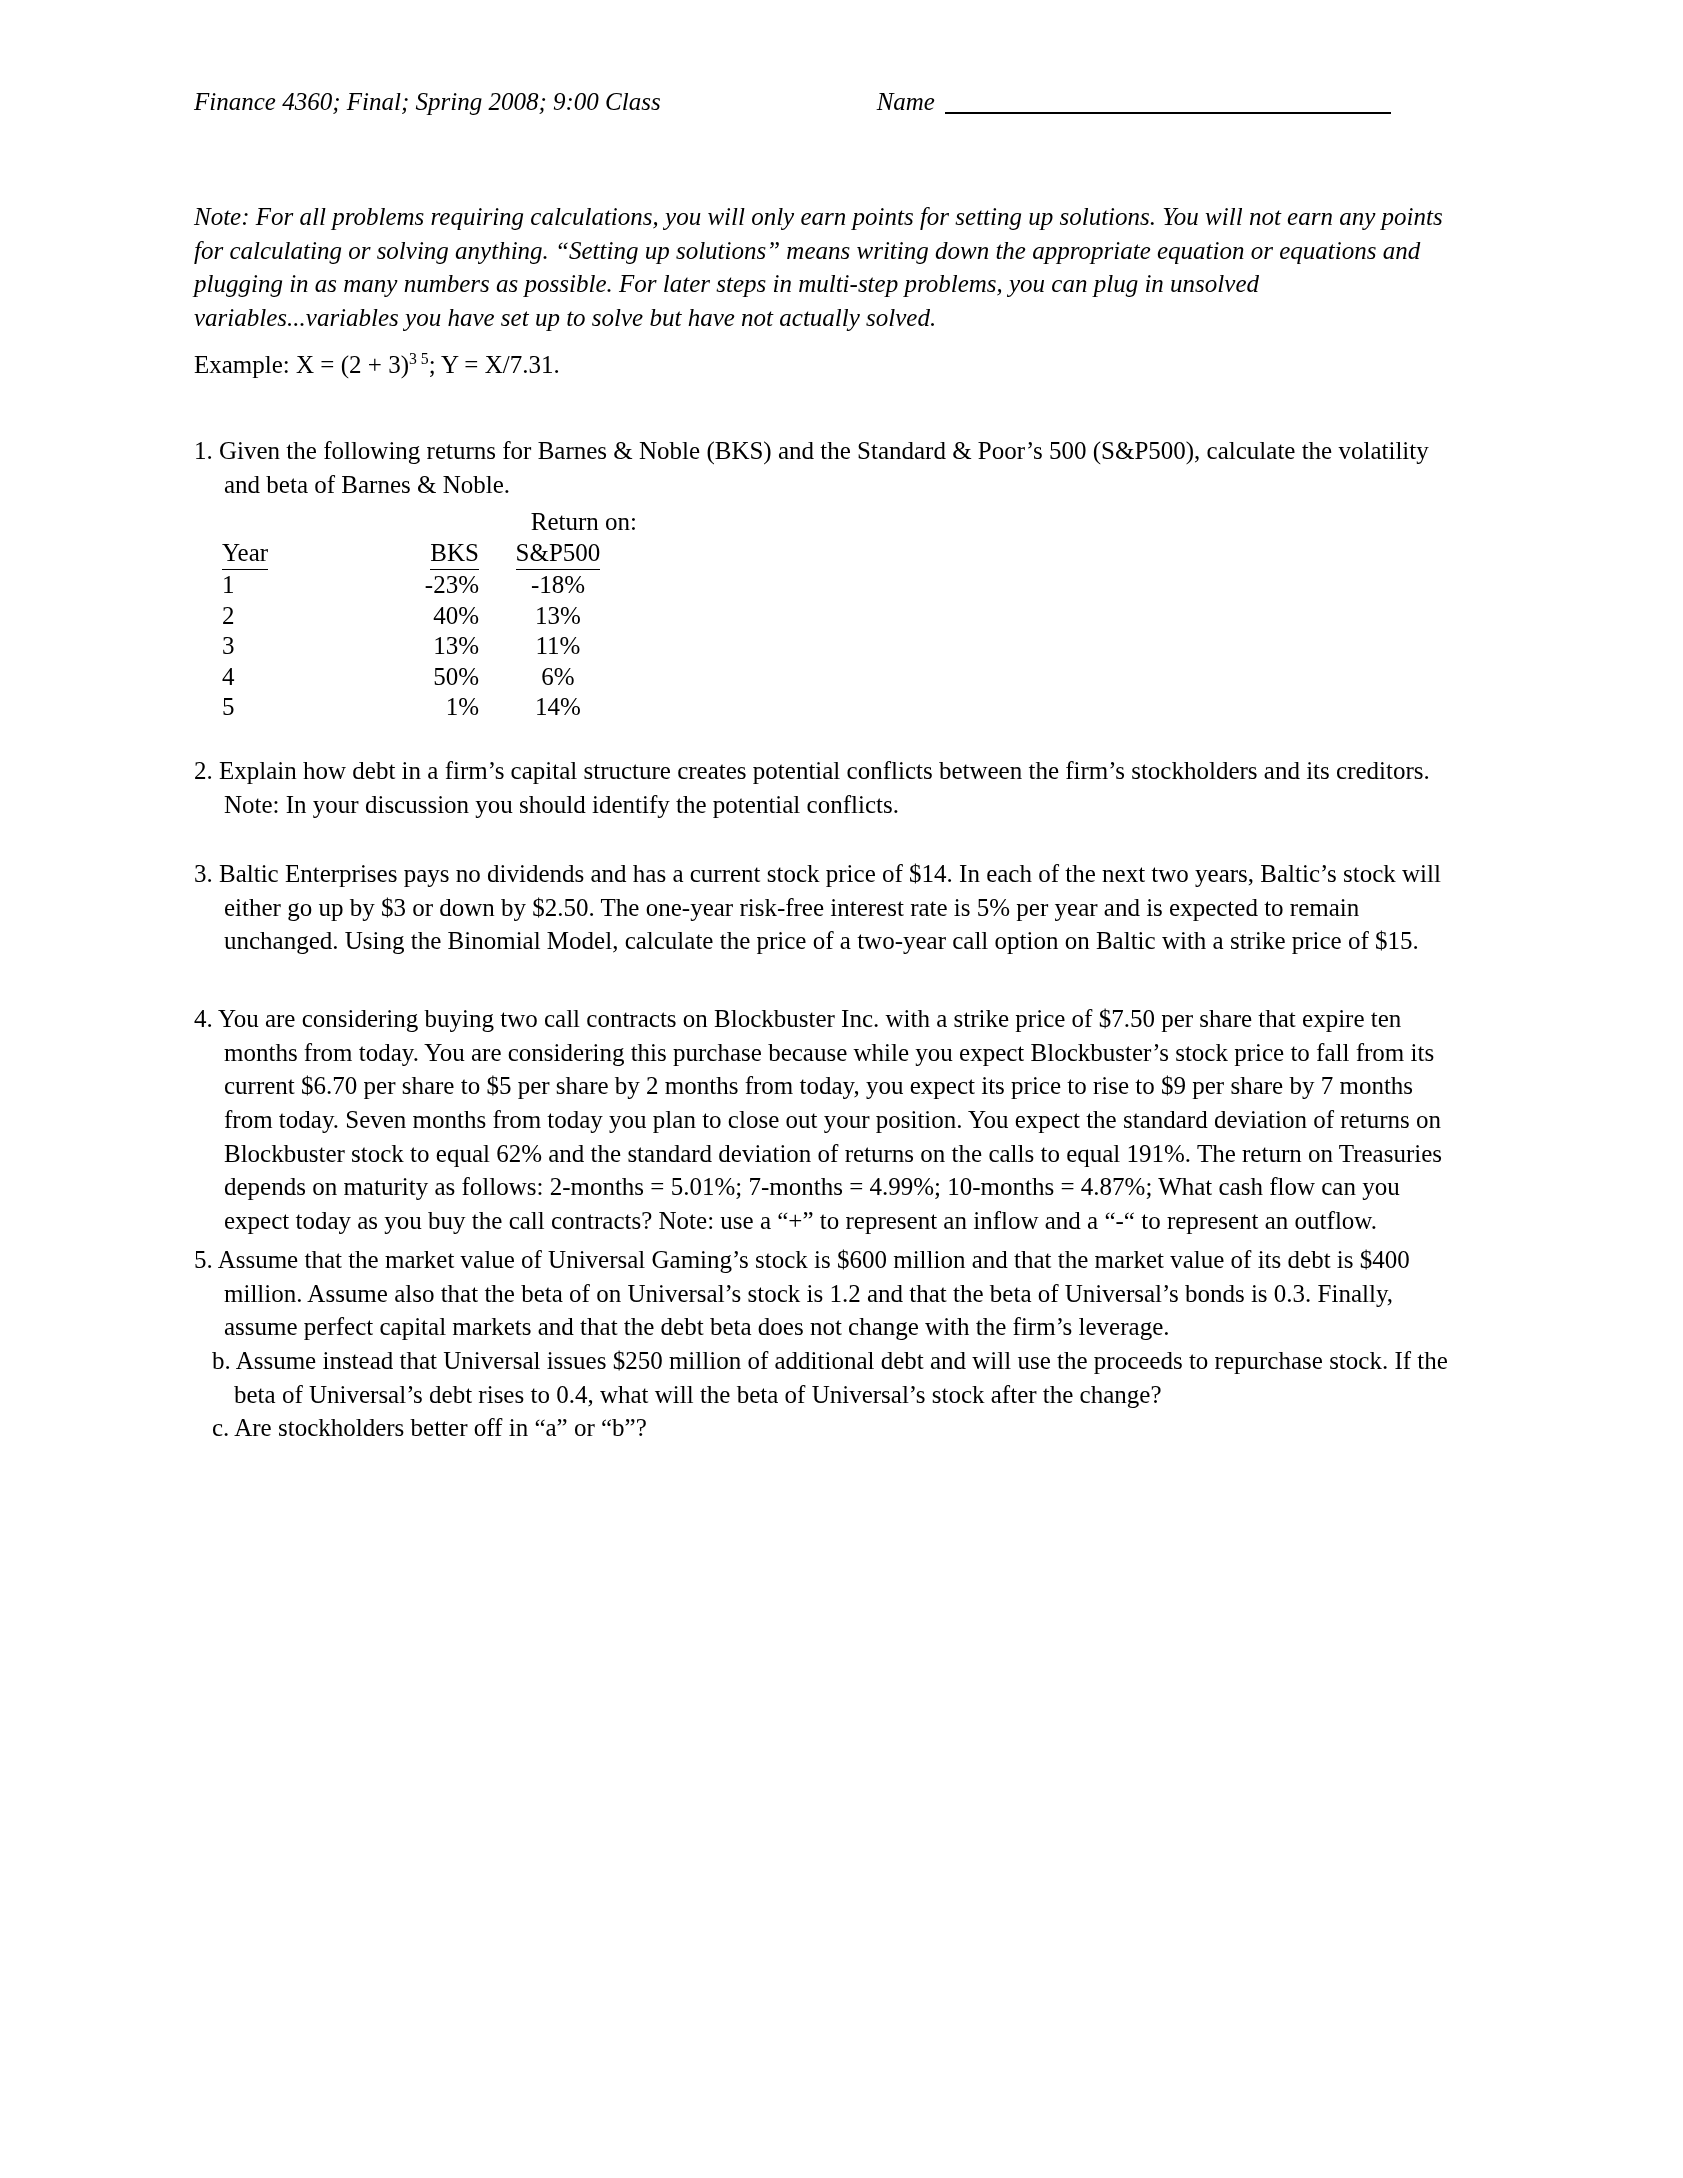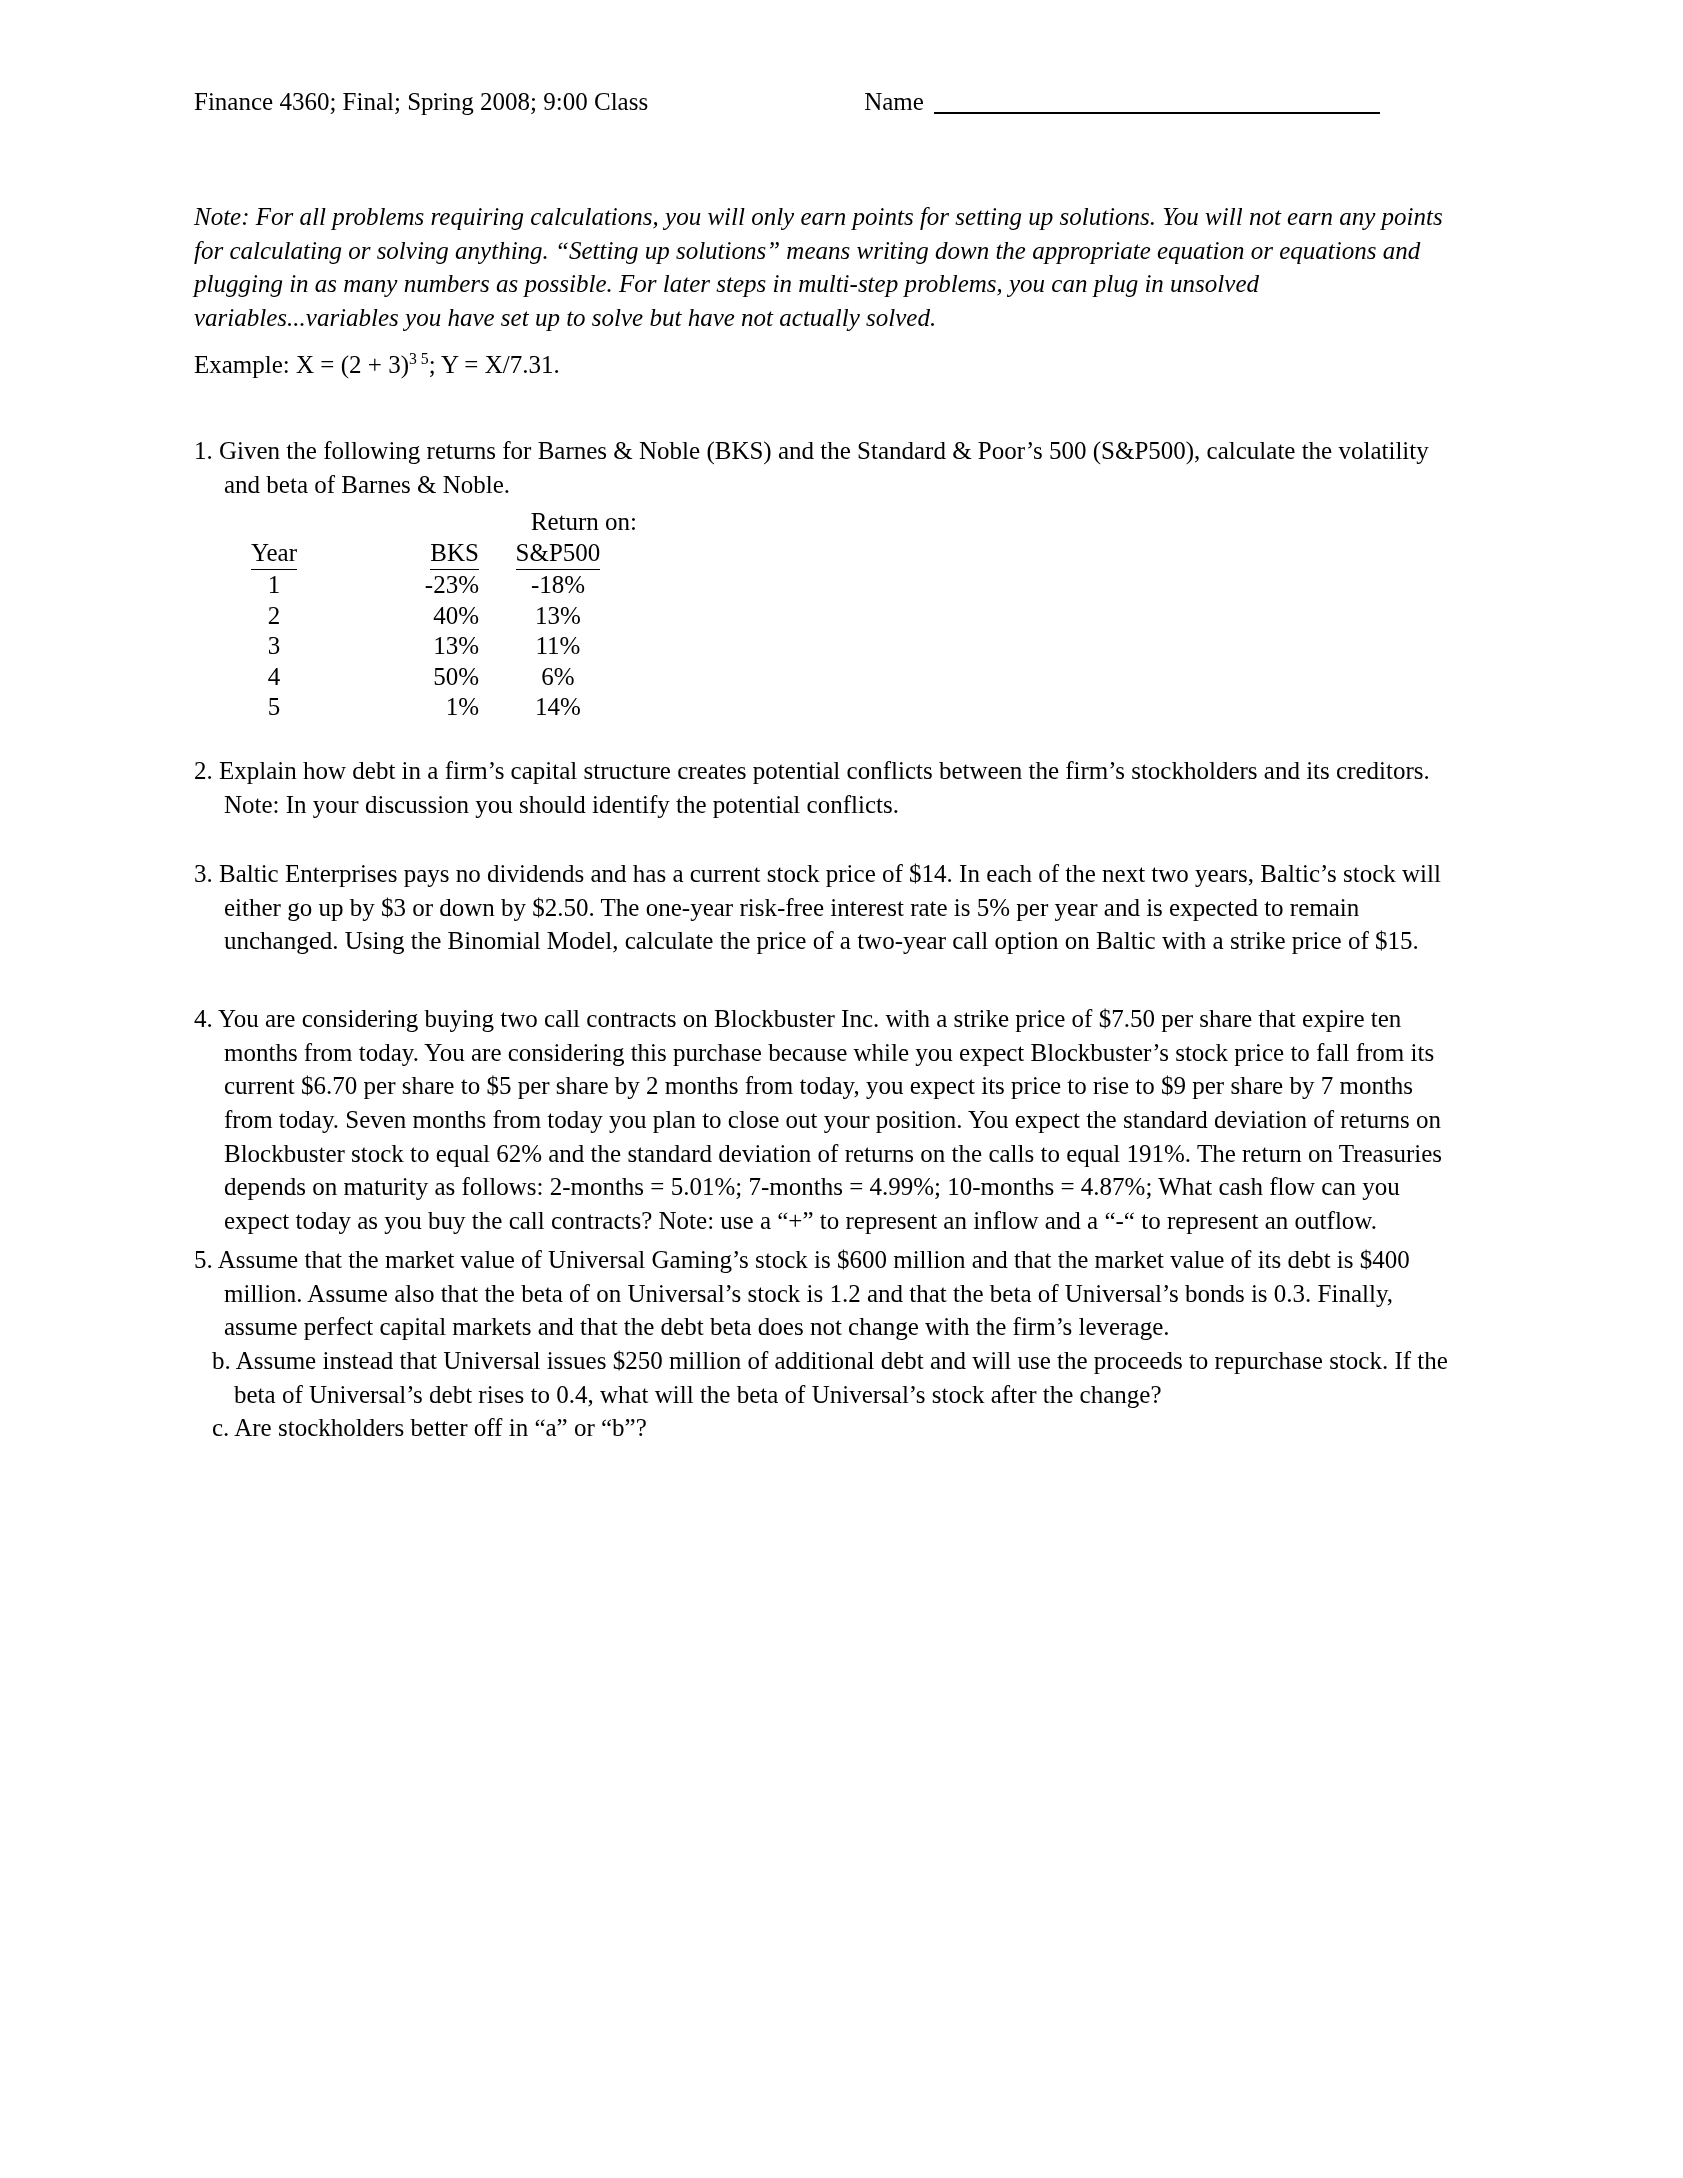--- a/index.html
+++ b/index.html
@@ -29,20 +29,21 @@
   
   .doc-header {
     position: absolute;
     top: 89px;
     left: 194px;
     width: 1287px;
     display: flex;
     align-items: flex-end;
     font-size: 25px;
     line-height: 1;
+    font-style: italic;
   }
   .doc-header .course-line {
     white-space: nowrap;
   }
   .doc-header .name-block {
     margin-left: 216px;
     display: flex;
     align-items: flex-end;
     white-space: nowrap;
   }
@@ -99,21 +100,21 @@
     line-height: 1.22;
   }
   .returns-table td, .returns-table th {
     padding: 0 0;
     font-weight: normal;
   }
   .returns-title {
     text-align: right;
     padding-bottom: 2px;
   }
-  .col-year { width: 104px; text-align: center; }
+  .col-year { width: 104px; }
   .col-bks  { width: 153px; text-align: right; padding-right: 26px; }
   .col-sp   { width: 158px; text-align: center; padding-right: 16px; }
   .hdr-cell span {
     border-bottom: 1.5px solid #000;
     display: inline-block;
     padding-bottom: 1px;
   }
   .hdr-cell { padding-bottom: 2px; }
   .num-cell { padding-top: 2px; }
 </style>

